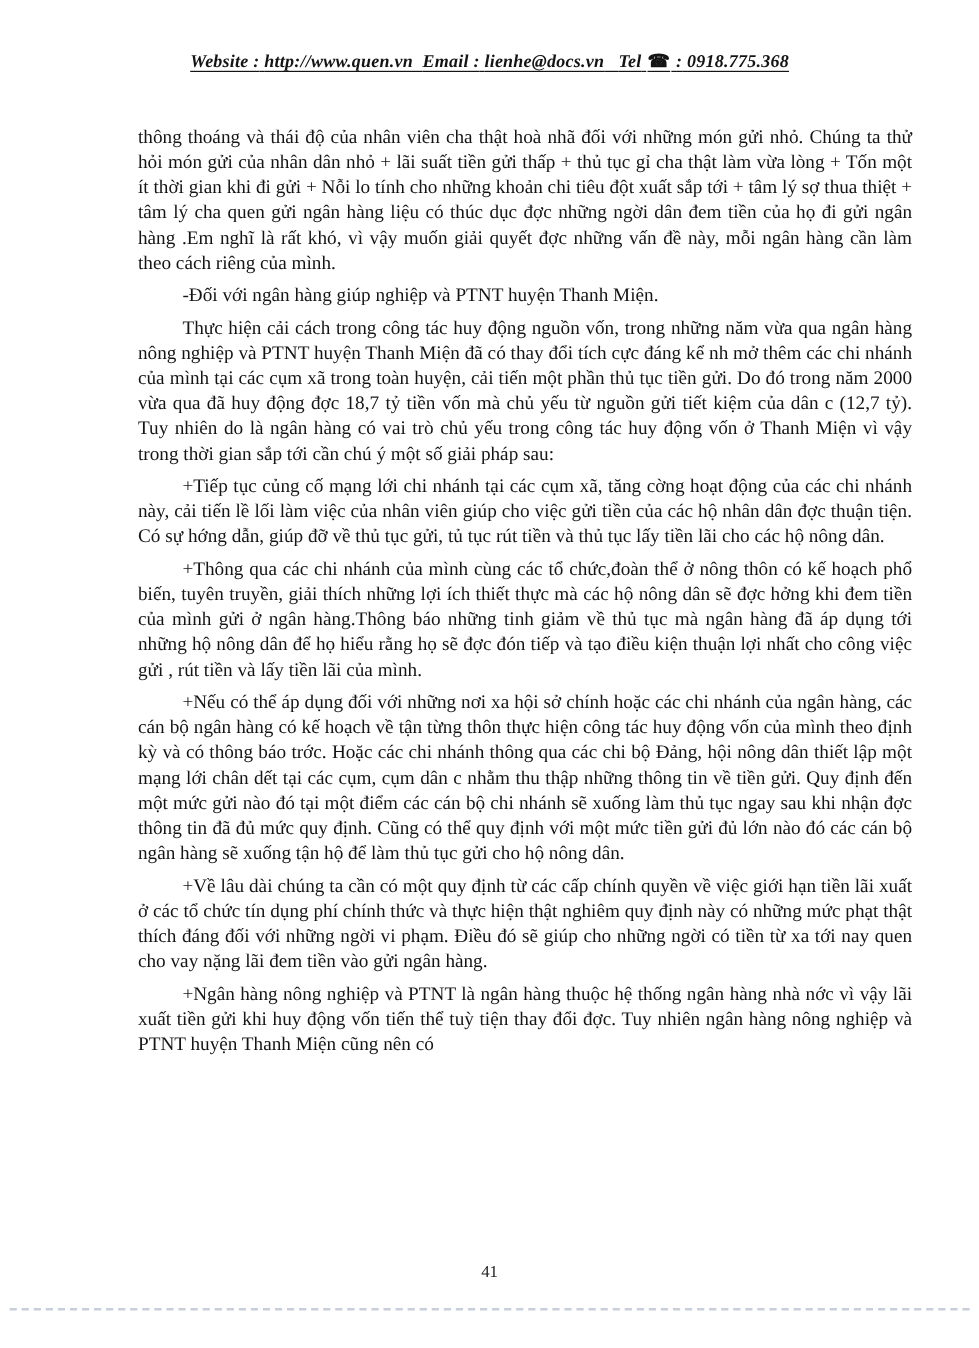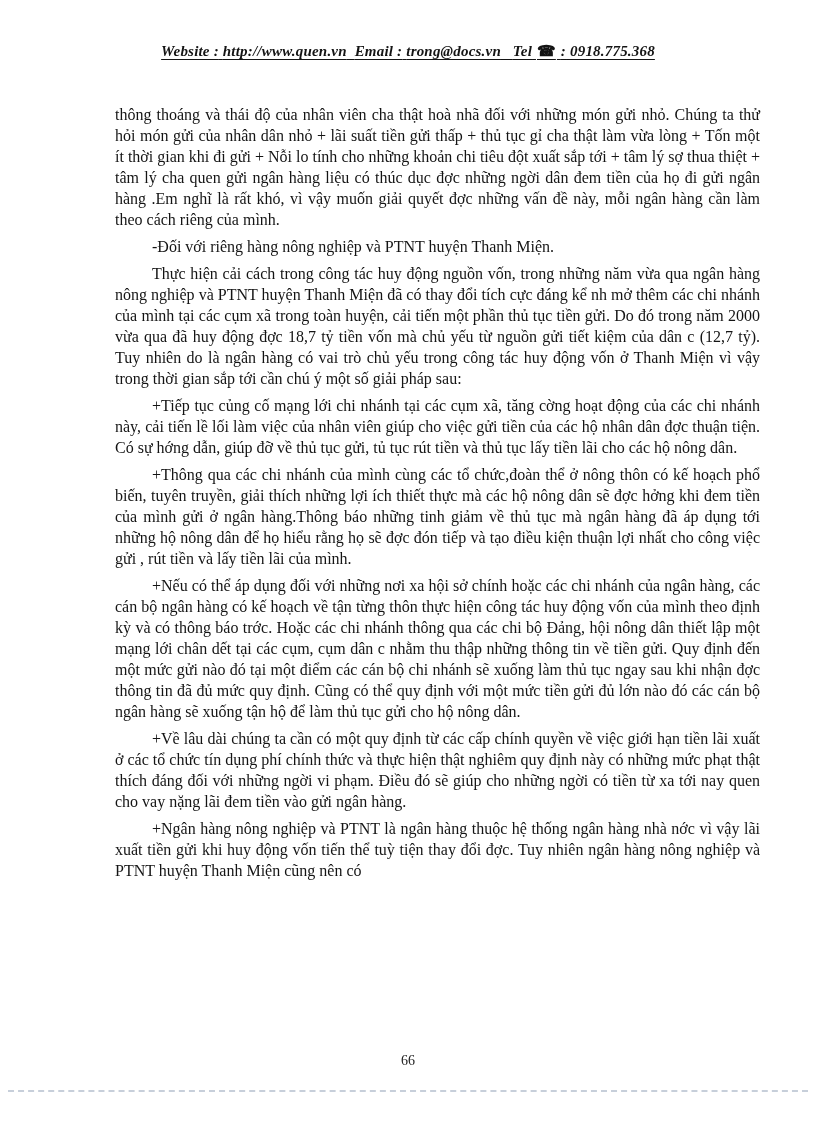--- a/index.html
+++ b/index.html
@@ -70,33 +70,33 @@
     height: 0;
     border-top: 2px dashed #c7cfda;
   }
 </style>
 </head>
 <body>
 
 <div class="sheet">
 
   <div class="page-header">
-    <span class="underlined"><span class="seg">Website :</span> <span class="seg">http://www.quen.vn</span>&nbsp; <span class="seg">Email  :</span> <span class="seg">trong@docs.vn</span>&nbsp;&nbsp; <span class="seg">Tel</span> <span class="seg phone-glyph">☎</span> <span class="seg">:</span> <span class="seg">0918.775.368</span></span>
+    <span class="underlined"><span class="seg">Website :</span> <span class="seg">http://www.quen.vn</span>&nbsp; <span class="seg">Email  :</span> <span class="seg">lienhe@docs.vn</span>&nbsp;&nbsp; <span class="seg">Tel</span> <span class="seg phone-glyph">☎</span> <span class="seg">:</span> <span class="seg">0918.775.368</span></span>
   </div>
 
   <div class="doc-body">
     <p>thông thoáng và thái độ của nhân viên cha  thật hoà nhã đối với những món gửi nhỏ. Chúng ta thử hỏi món gửi của nhân dân nhỏ + lãi suất tiền gửi thấp + thủ tục gỉ  cha  thật làm vừa lòng + Tốn một ít thời gian khi đi gửi + Nỗi lo tính cho những khoản chi tiêu đột xuất sắp tới + tâm lý sợ thua thiệt + tâm lý cha  quen gửi ngân hàng liệu có thúc dục đợc  những ngời  dân đem tiền của họ đi gửi ngân hàng .Em nghĩ là rất khó, vì vậy muốn giải quyết đợc  những vấn đề này, mỗi ngân hàng cần làm theo cách riêng của mình.</p>
-    <p class="indent">-Đối với riêng hàng nông nghiệp và PTNT huyện Thanh Miện.</p>
+    <p class="indent">-Đối với ngân hàng giúp nghiệp và PTNT huyện Thanh Miện.</p>
     <p class="indent">Thực hiện cải cách trong công tác huy động nguồn vốn, trong những năm vừa qua ngân hàng nông nghiệp và PTNT huyện Thanh Miện đã có thay đổi tích cực đáng kể nh  mở thêm các chi nhánh của mình tại các cụm xã trong toàn huyện, cải tiến một phần thủ tục tiền gửi. Do đó trong năm 2000 vừa qua đã huy động đợc 18,7 tỷ tiền vốn mà chủ yếu từ nguồn gửi tiết kiệm của dân c  (12,7 tỷ). Tuy nhiên do là ngân hàng có vai trò chủ yếu trong công tác huy động vốn ở Thanh Miện vì vậy trong thời gian sắp tới cần chú ý một số giải pháp sau:</p>
     <p class="indent">+Tiếp tục củng cố mạng lới  chi nhánh tại các cụm xã, tăng cờng  hoạt động của các chi nhánh này, cải tiến lề lối làm việc của nhân viên giúp cho việc gửi tiền của các hộ nhân dân đợc  thuận tiện. Có sự hớng  dẫn, giúp đỡ về thủ tục gửi, tủ tục rút tiền và thủ tục lấy tiền lãi cho các hộ nông dân.</p>
     <p class="indent">+Thông qua các chi nhánh của mình cùng các tổ chức,đoàn thể ở nông thôn có kế hoạch phổ biến, tuyên truyền, giải thích những lợi ích thiết thực mà các hộ nông dân sẽ đợc  hởng  khi đem tiền của mình gửi ở ngân hàng.Thông báo những tinh giảm về thủ tục mà ngân hàng đã áp dụng tới những hộ nông dân để họ hiểu rằng họ sẽ đợc  đón tiếp và tạo điều kiện thuận lợi nhất cho công việc gửi , rút tiền và lấy tiền lãi của mình.</p>
     <p class="indent">+Nếu có thể áp dụng đối với những nơi xa hội sở chính hoặc các chi nhánh của ngân hàng, các cán bộ ngân hàng có kế hoạch về tận từng thôn thực hiện công tác huy động vốn của mình theo định kỳ và có thông báo trớc.  Hoặc các chi nhánh thông qua các chi bộ Đảng, hội nông dân thiết lập một mạng lới  chân dết tại các cụm, cụm dân c  nhằm thu thập những thông tin về tiền gửi. Quy định đến một mức gửi nào đó tại một điểm các cán bộ chi nhánh sẽ xuống làm thủ tục ngay sau khi nhận đợc  thông tin đã đủ mức quy định. Cũng có thể quy định với một mức tiền gửi đủ lớn nào đó các cán bộ ngân hàng sẽ xuống tận hộ để làm thủ tục gửi cho hộ nông dân.</p>
     <p class="indent">+Về lâu dài chúng ta cần có một quy định từ các cấp chính quyền về việc giới hạn tiền lãi xuất ở các tổ chức tín dụng phí chính thức và thực hiện thật nghiêm quy định này có những mức phạt thật thích đáng đối với những ngời  vi phạm. Điều đó sẽ giúp cho những ngời  có tiền từ xa  tới nay quen cho vay nặng lãi đem tiền vào gửi ngân hàng.</p>
     <p class="indent">+Ngân hàng nông nghiệp và PTNT là ngân hàng thuộc hệ thống ngân hàng nhà nớc  vì vậy lãi xuất tiền gửi khi huy động vốn tiến thể tuỳ tiện thay đổi đợc.  Tuy nhiên ngân hàng nông nghiệp và PTNT huyện Thanh Miện cũng nên có</p>
   </div>
 
   <div class="page-footer">
-    <span>66</span>
+    <span>41</span>
   </div>
 
   <div class="page-break-divider"></div>
 
 </div>
 
 </body></html>

